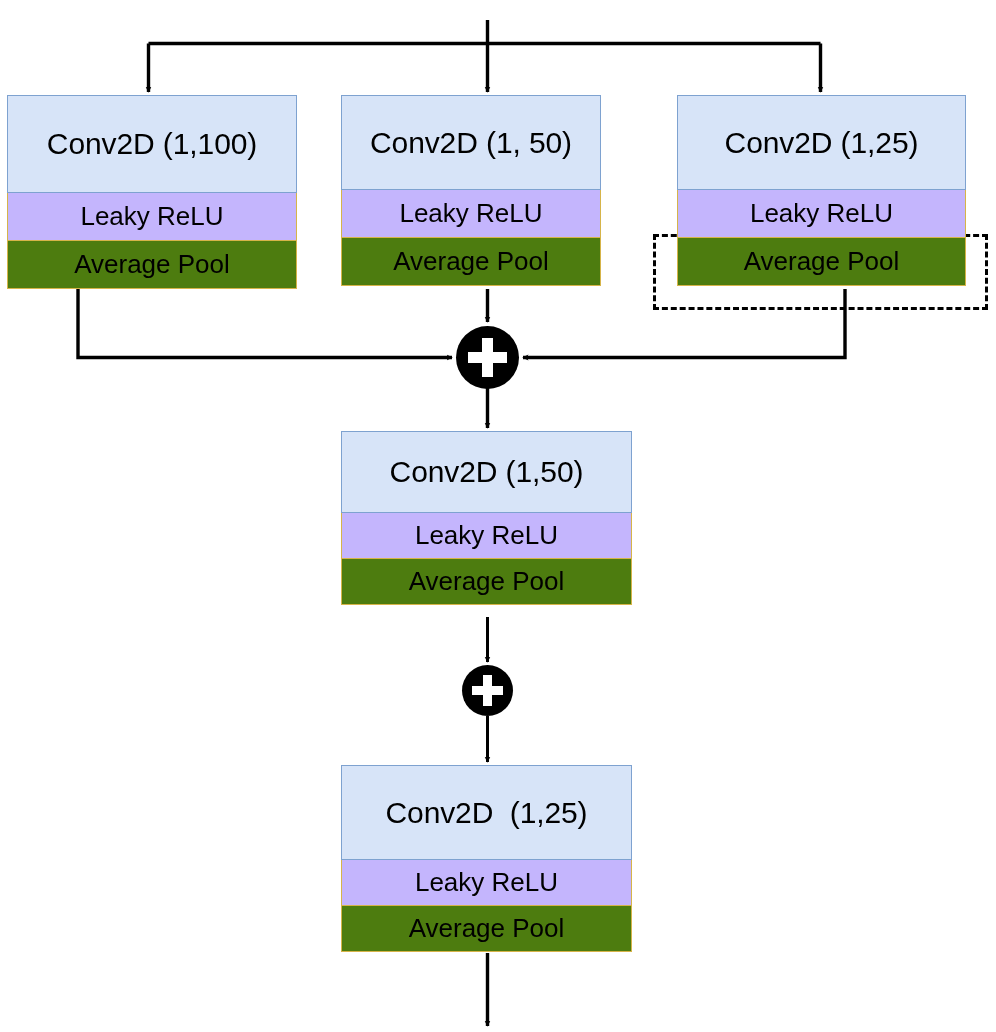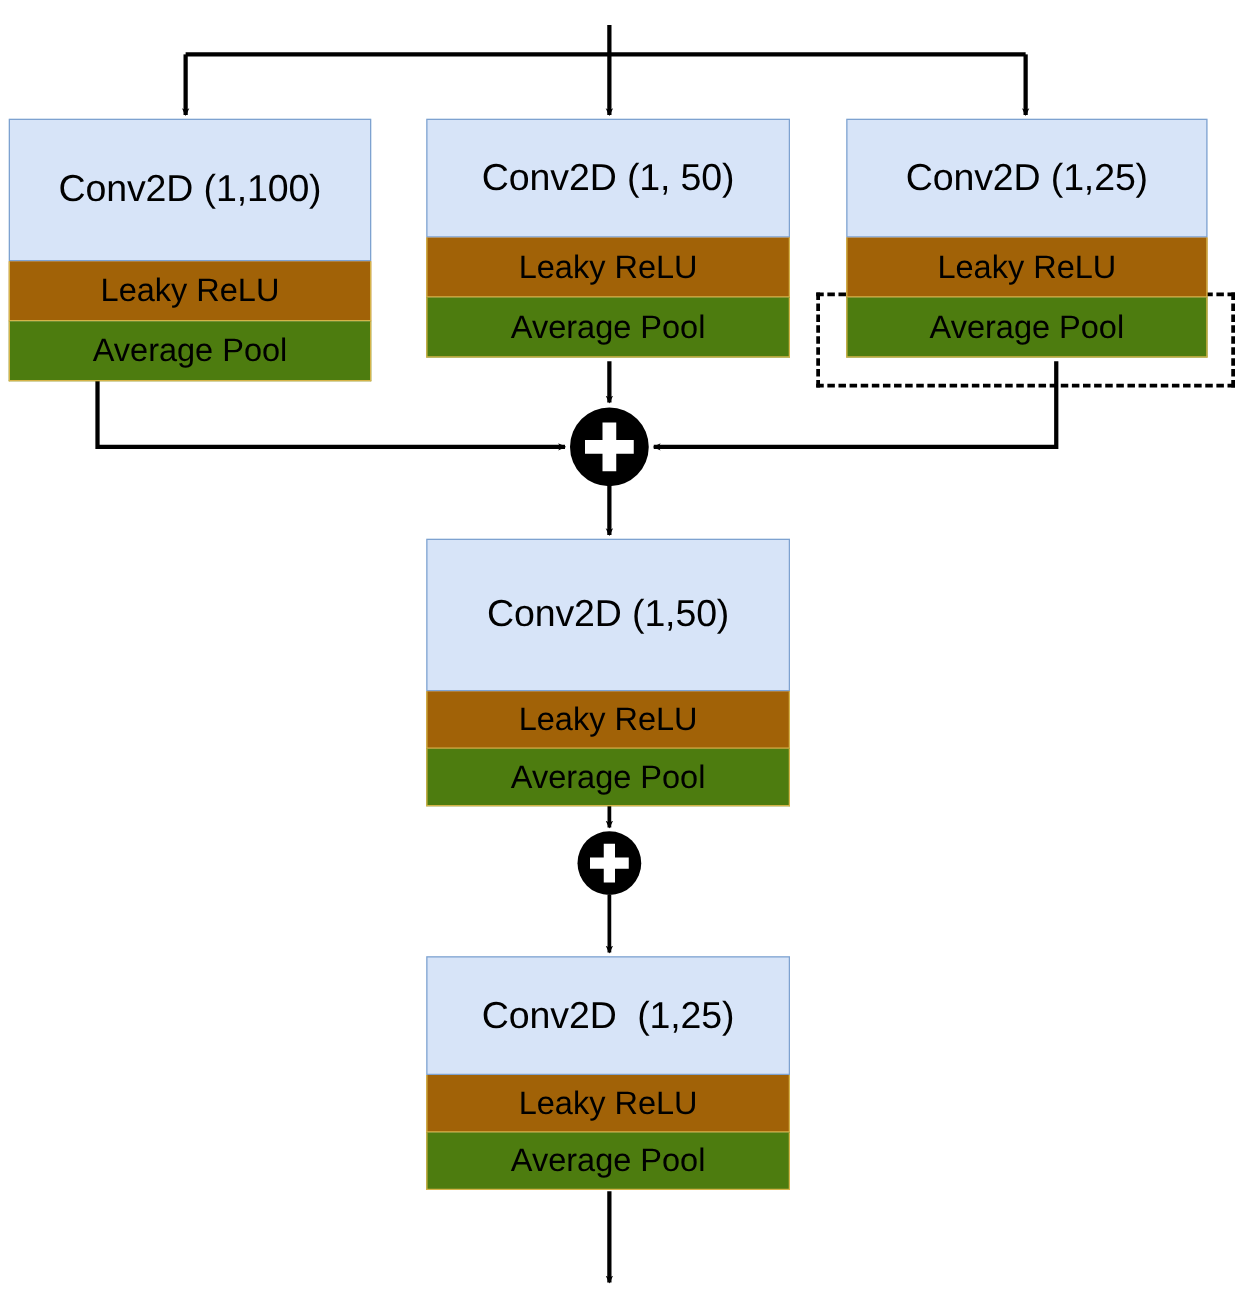--- a/index.html
+++ b/index.html
@@ -37,21 +37,21 @@
     color: #000000;
     white-space: pre;
   }
   .row-conv {
     background: #d7e4f8;
     border: 1.6px solid #7ea2d0;
     font-size: 30px;
     letter-spacing: -0.1px;
   }
   .row-act {
-    background: #a16207;
+    background: #c4b5fd;
     border: 1.6px solid #d6b449;
     border-top: none;
     font-size: 26px;
   }
   .row-pool {
     background: #4d7c0f;
     border: 1.6px solid #d6b449;
     border-top: none;
     font-size: 26px;
   }
@@ -102,44 +102,44 @@
     <path d="M 487.5 617 L 487.5 662" stroke="#000000" stroke-width="3" fill="none" marker-end="url(#arrow)"></path>
 
     <path d="M 487.5 716 L 487.5 762" stroke="#000000" stroke-width="3" fill="none" marker-end="url(#arrow)"></path>
 
     <path d="M 487.5 953 L 487.5 1026" stroke="#000000" stroke-width="3.4" fill="none" marker-end="url(#arrow)"></path>
   </svg>
 
   <div class="dashed-group" style="left:653px; top:234px; width:335px; height:76px;"></div>
 
   <div class="block" style="left:7px; top:95px; width:290px;">
-    <div class="row row-conv" style="height:114px;">Conv2D (1,100)</div>
+    <div class="row row-conv" style="height:98px;">Conv2D (1,100)</div>
     <div class="row row-act" style="height:48px;">Leaky ReLU</div>
     <div class="row row-pool" style="height:48px;">Average Pool</div>
   </div>
 
-  <div class="block" style="left:341px; top:95px; width:291px;">
+  <div class="block" style="left:341px; top:95px; width:260px;">
     <div class="row row-conv" style="height:95px;">Conv2D (1, 50)</div>
     <div class="row row-act" style="height:48px;">Leaky ReLU</div>
     <div class="row row-pool" style="height:48px;">Average Pool</div>
   </div>
 
   <div class="block" style="left:677px; top:95px; width:289px;">
     <div class="row row-conv" style="height:95px;">Conv2D (1,25)</div>
     <div class="row row-act" style="height:48px;">Leaky ReLU</div>
     <div class="row row-pool" style="height:48px;">Average Pool</div>
   </div>
 
   <div class="plus-node" style="left:456px; top:326px; width:63px; height:63px;">
     <div class="bar-h" style="left:12px; top:26px; width:39px; height:11px;"></div>
     <div class="bar-v" style="left:26px; top:12px; width:11px; height:39px;"></div>
   </div>
 
   <div class="block" style="left:341px; top:431px; width:291px;">
-    <div class="row row-conv" style="height:122px;">Conv2D (1,50)</div>
+    <div class="row row-conv" style="height:82px;">Conv2D (1,50)</div>
     <div class="row row-act" style="height:46px;">Leaky ReLU</div>
     <div class="row row-pool" style="height:46px;">Average Pool</div>
   </div>
 
   <div class="plus-node" style="left:462px; top:665px; width:51px; height:51px;">
     <div class="bar-h" style="left:10px; top:21px; width:31px; height:9px;"></div>
     <div class="bar-v" style="left:21px; top:10px; width:9px; height:31px;"></div>
   </div>
 
   <div class="block" style="left:341px; top:765px; width:291px;">

